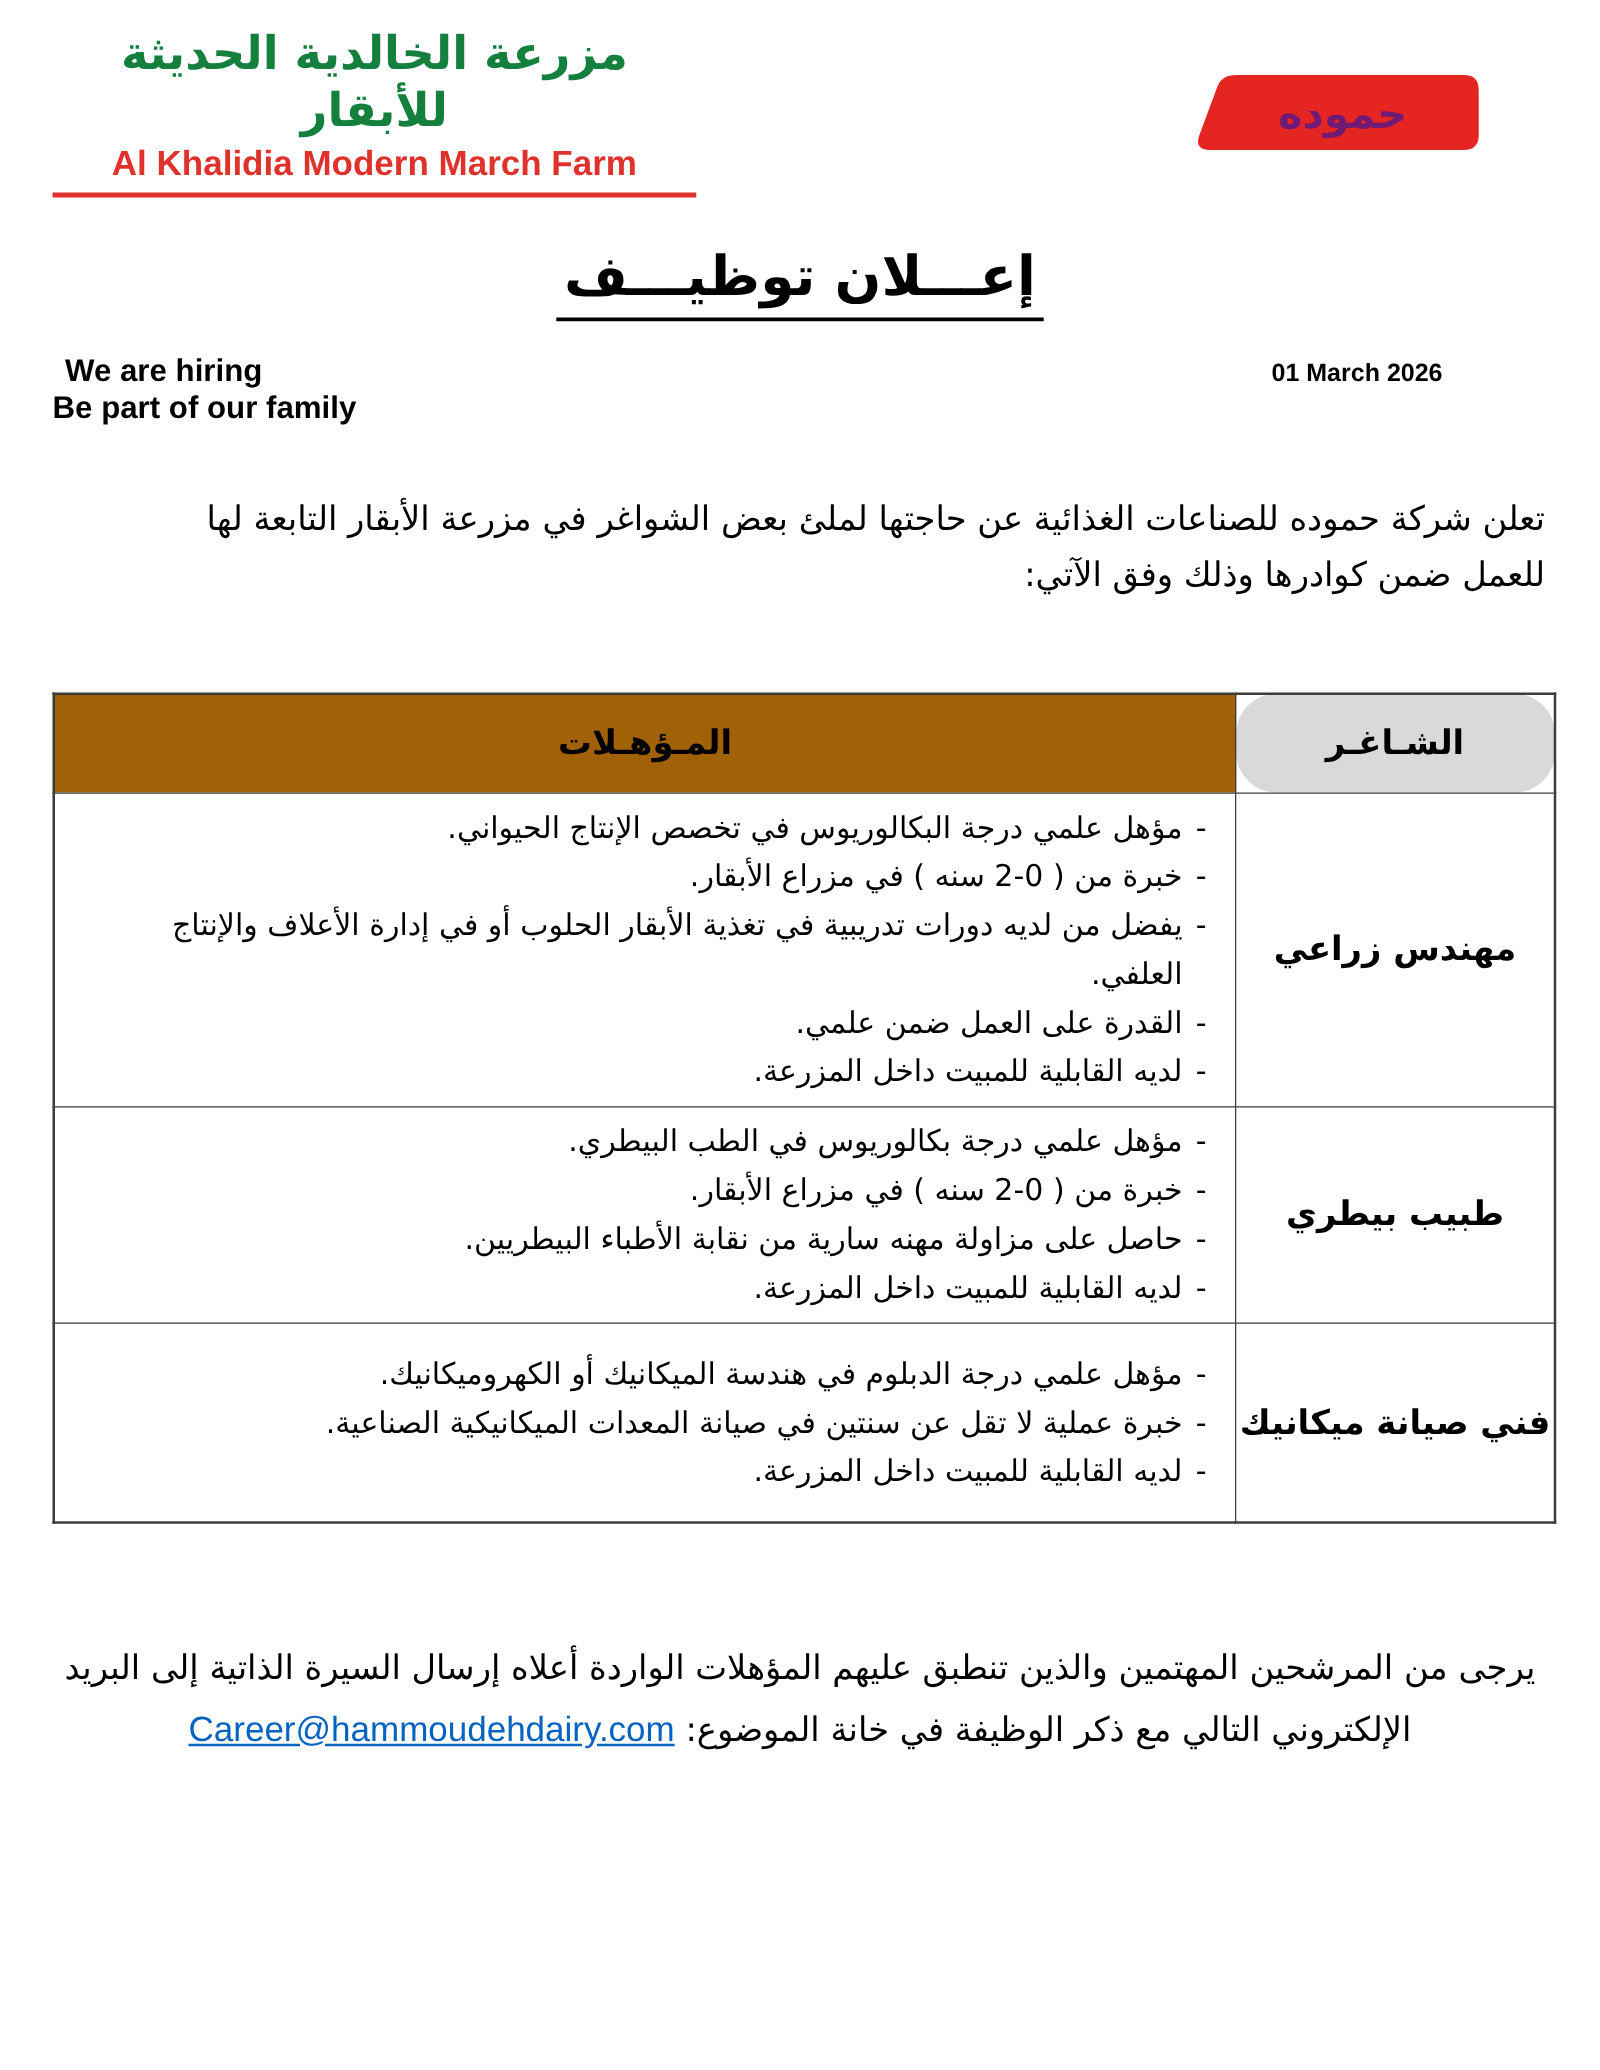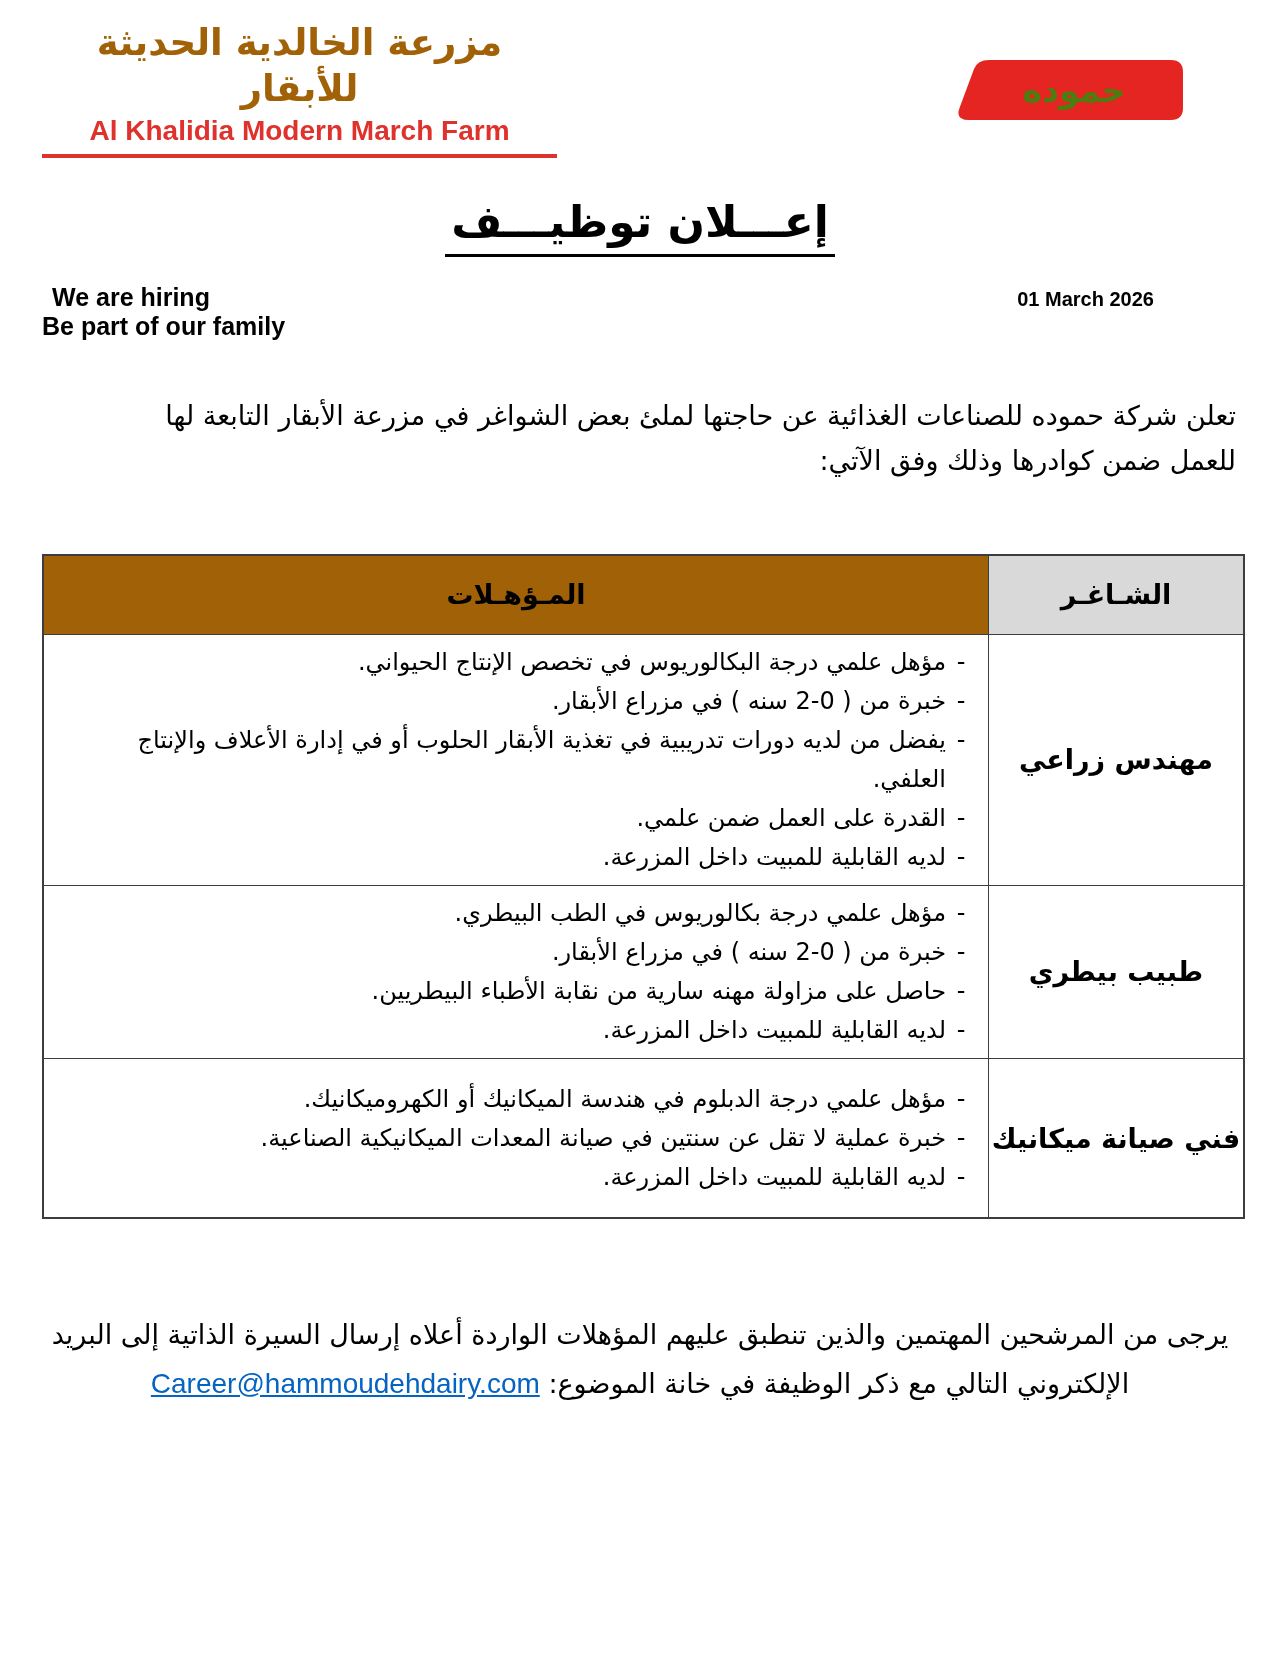--- a/index.html
+++ b/index.html
@@ -108,30 +108,30 @@
     font-size:28px;
   }
 </style>
 </head>
 <body>
 
 <div class="page">
 
   <div class="header">
     <div class="farm-logo">
-      <div class="farm-ar" style="color: #a16207;">مزرعة الخالدية الحديثة للأبقار</div>
+      <div class="farm-ar" style="color: #15803d;">مزرعة الخالدية الحديثة للأبقار</div>
       <div class="farm-en" style="color: rgb(223, 50, 45);">Al Khalidia Modern March Farm</div>
       <div class="farm-underline" style="background: rgb(223, 50, 45);"></div>
     </div>
 
     <div class="brand-logo">
       <svg viewBox="0 0 232 64" width="232" height="64">
         <path d="M 36 2 H 218 Q 230 2 230 14 V 50 Q 230 62 218 62 H 16 Q 2 62 6.5 50 L 21 11 Q 24.5 2 36 2 Z" class="brand-shape" style="fill: rgb(229, 37, 33);"></path>
       </svg>
-      <span class="brand-text" style="color: #4d7c0f;">حموده</span>
+      <span class="brand-text" style="color: #701a75;">حموده</span>
     </div>
   </div>
 
   <div class="title-wrap">
     <h1 class="doc-title">إعـــلان توظيـــف</h1>
   </div>
 
   <div class="hiring-row">
     <span class="hiring-left">We are hiring</span>
     <span class="hiring-date">01 March 2026</span>
@@ -141,21 +141,21 @@
 
   <p class="intro">تعلن شركة حموده للصناعات الغذائية عن حاجتها لملئ بعض الشواغر في مزرعة الأبقار التابعة لها للعمل ضمن كوادرها وذلك وفق الآتي:</p>
 
   <table class="vac">
     <colgroup>
         <col class="col-v">
         <col class="col-q">
       </colgroup>
     <thead>
       <tr>
-        <th class="col-v" style="background: rgb(217, 217, 217);">الشـاغـر</th>
+        <th class="col-v" style="background: rgb(217, 217, 217); border-radius: 32px;">الشـاغـر</th>
         <th class="col-q" style="background: #a16207;">المـؤهـلات</th>
       </tr>
     </thead>
     <tbody id="vacancy-rows">
         <tr>
           <td class="col-v">مهندس زراعي</td>
           <td class="col-q">
             <div class="q-item">
               <span class="dash">-</span>
               <span class="q-text">مؤهل علمي درجة البكالوريوس في تخصص الإنتاج الحيواني.</span>

